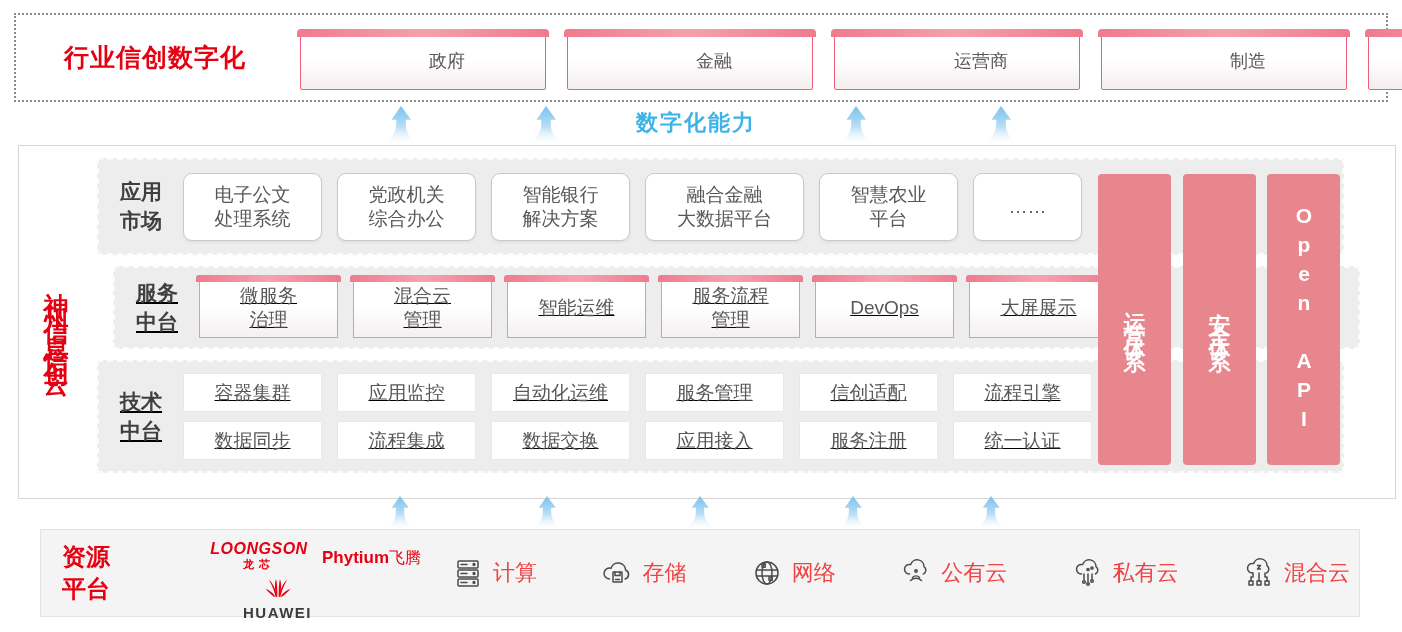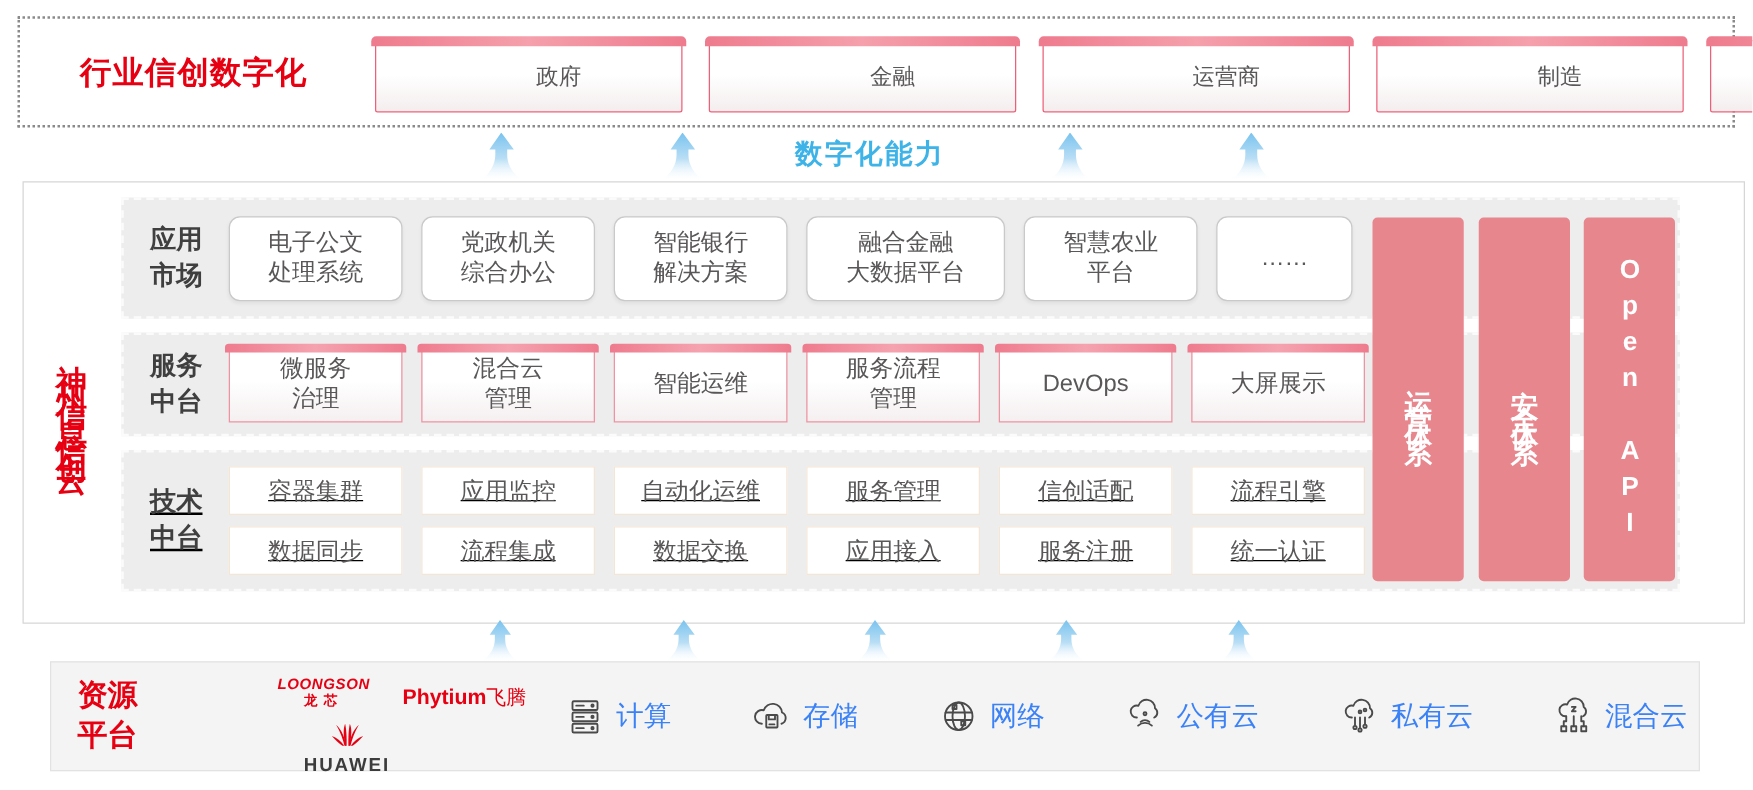--- a/index.html
+++ b/index.html
@@ -33,28 +33,28 @@
   .tech-box{background:#fff;border:1px solid #f3e6d7;width:137px;height:37px;display:flex;align-items:center;justify-content:center;font-size:19px;color:#595757;}
 
   .pillar{position:absolute;top:174px;width:73px;height:291px;background:#e8868d;border-radius:4px;display:flex;align-items:center;justify-content:center;writing-mode:vertical-rl;text-orientation:upright;color:#fff;font-weight:bold;font-size:22px;z-index:6;}
   .pillar.cjk{letter-spacing:13px;}
   .pillar.lat{letter-spacing:6px;font-size:21px;}
 
   
   .res-panel{position:absolute;left:40px;top:529px;width:1320px;height:88px;background:#f4f4f4;border:1px solid #e2e2e2;box-sizing:border-box;}
   .res-label{position:absolute;left:62px;top:541px;font-size:24px;font-weight:bold;color:#e60012;line-height:1.35;white-space:pre-line;}
   .loongson{position:absolute;left:203px;top:540px;width:112px;text-align:center;color:#e60012;}
-  .loongson .en{font-size:12px;font-weight:900;font-style:italic;letter-spacing:.5px;}
+  .loongson .en{font-size:16px;font-weight:900;font-style:italic;letter-spacing:.5px;}
   .loongson .cn{font-size:11px;font-weight:bold;letter-spacing:5px;margin-top:-1px;}
   .phytium{position:absolute;left:322px;top:548px;color:#e60012;font-size:17px;font-weight:bold;}
   .phytium .cn{font-size:16px;font-weight:normal;}
   .huawei{position:absolute;left:243px;top:578px;display:flex;align-items:center;gap:6px;flex-direction:column;}
   .huawei .wm{font-size:15px;font-weight:bold;color:#3c3c3c;letter-spacing:1.5px;}
   .res-items{position:absolute;left:450px;top:529px;width:900px;height:88px;display:flex;justify-content:space-between;align-items:center;}
-  .res-item{display:flex;align-items:center;gap:7px;font-size:22px;color:#3b82f6;}
+  .res-item{display:flex;align-items:center;gap:7px;font-size:22px;color:#ef4444;}
   .res-item svg{display:block;}
 
   .lineicon{stroke:#4a4a4a;stroke-width:1.5;fill:none;stroke-linecap:round;stroke-linejoin:round;}
 </style>
 </head>
 <body>
 
 <svg width="0" height="0" style="position:absolute">
   <defs>
     <linearGradient id="ag" x1="0" y1="0" x2="0" y2="1">
@@ -109,21 +109,21 @@
       <div class="app-box" style="width:137px">智能银行
 解决方案</div>
       <div class="app-box" style="width:157px">融合金融
 大数据平台</div>
       <div class="app-box" style="width:137px">智慧农业
 平台</div>
       <div class="app-box" style="width:107px">……</div>
     </div>
   </div>
 
-  <div class="gray-row" style="left:97px;top:266px;width:1247px;height:83px;">
+  <div class="gray-row" style="left:113px;top:266px;width:1247px;height:83px;text-decoration:underline;">
     <div class="row-label">服务
 中台</div>
     <div class="boxes">
       <div class="svc-box">微服务
 治理</div>
       <div class="svc-box">混合云
 管理</div>
       <div class="svc-box">智能运维</div>
       <div class="svc-box">服务流程
 管理</div>

